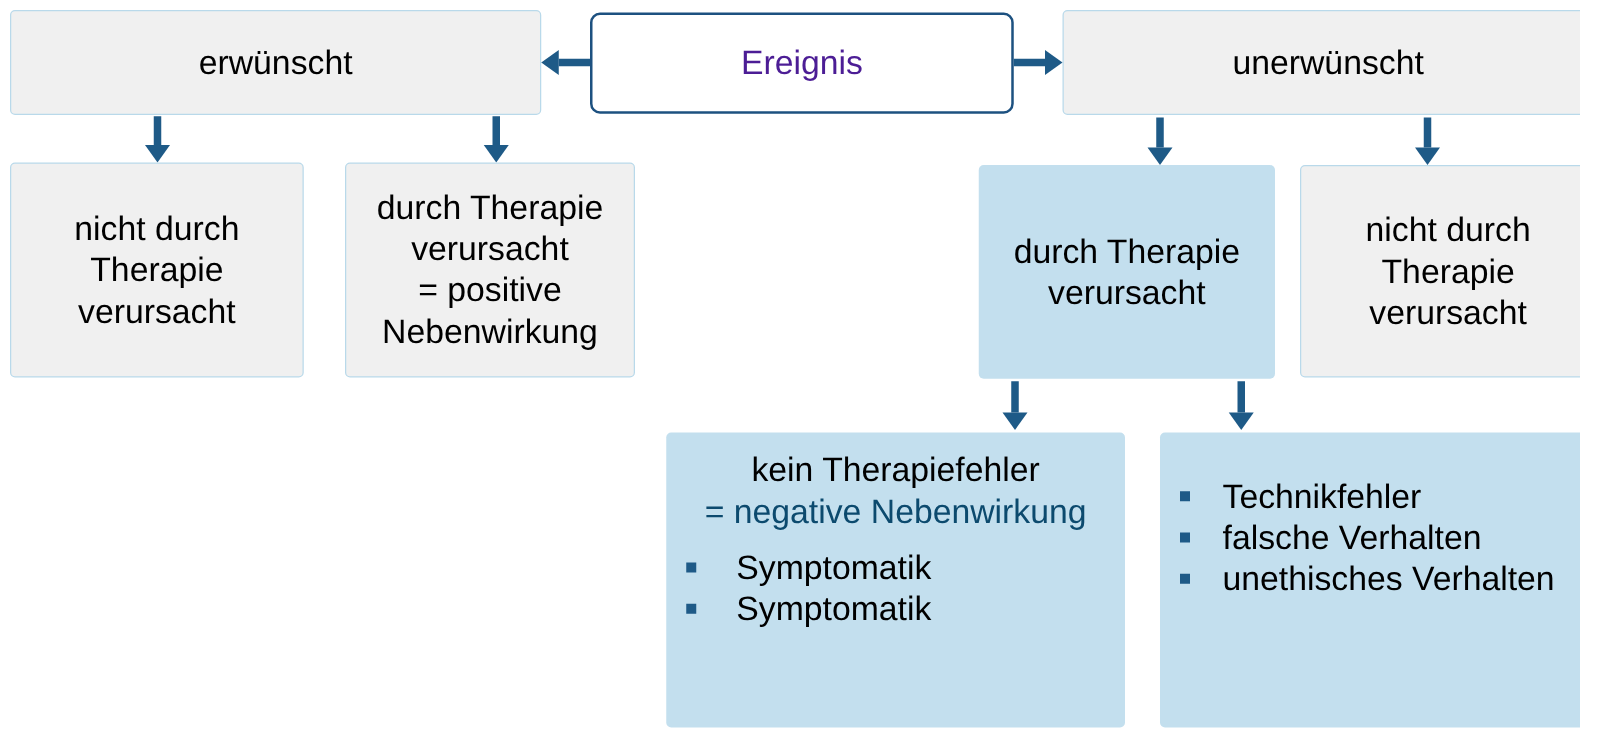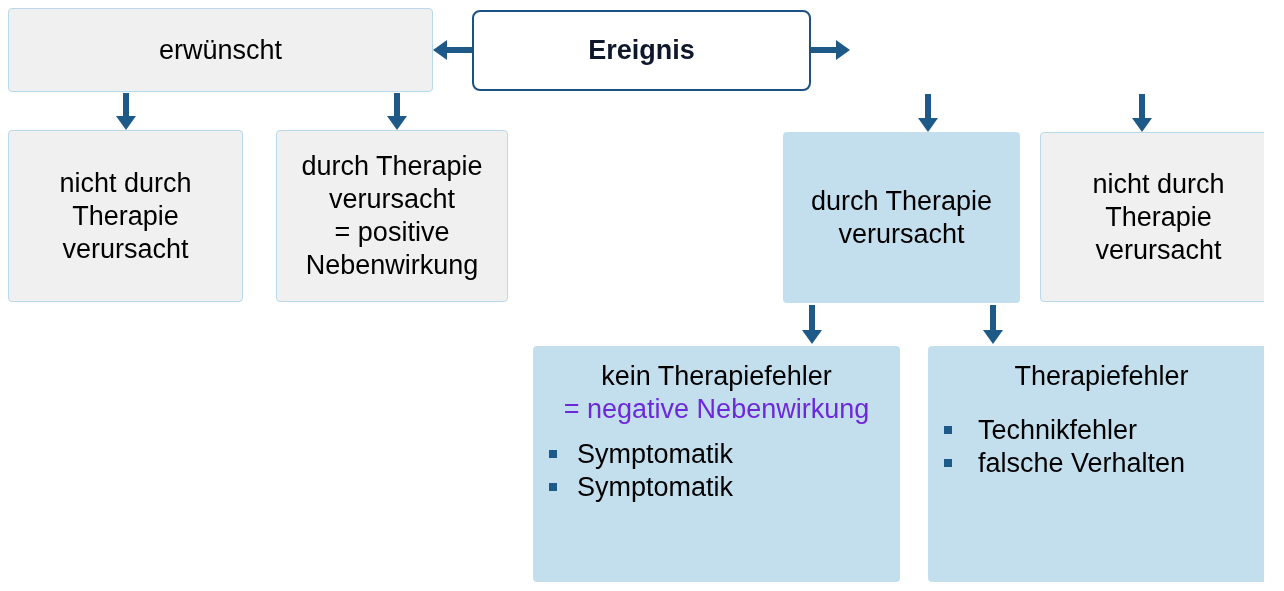--- a/index.html
+++ b/index.html
@@ -32,49 +32,49 @@
 
   .node.blue {
     background: #c3dfee;
     border-radius: 4px;
   }
 
   .node.root {
     background: #ffffff;
     border: 2px solid #1d5180;
     border-radius: 8px;
-    color: #0f172a;
-    font-weight: bold;
+    color: #4c1d95;
+    font-weight: normal;
   }
 
   .multiline { white-space: pre-line; }
 
   
   .content-box {
     position: absolute;
     background: #c3dfee;
     border-radius: 4px;
     padding-top: 14px;
   }
   .content-box .heading {
     text-align: center;
     color: #000000;
   }
-  .content-box .heading .sub { color: #6d28d9; }
+  .content-box .heading .sub { color: #0c4a6e; }
   .content-box ul {
     list-style: none;
     text-align: left;
   }
   .content-box ul.list-left  { margin-top: 12px; }
   .content-box ul.list-right { margin-top: 21px; }
   .content-box li {
     position: relative;
     line-height: 33px;
   }
-  .list-left  li { padding-left: 44px; }
+  .list-left  li { padding-left: 56px; }
   .list-right li { padding-left: 50px; }
   .content-box li::before {
     content: "";
     position: absolute;
     left: 16px;
     top: 12px;
     width: 8px;
     height: 8px;
     background: #1e5a87;
   }
@@ -144,20 +144,23 @@
 <div class="canvas">
 
   <div class="node gray" id="node-erwuenscht">
     <span>erwünscht</span>
   </div>
 
   <div class="node root" id="node-ereignis">
     <span>Ereignis</span>
   </div>
 
+  <div class="node gray" id="node-unerwuenscht">
+    <span>unerwünscht</span>
+  </div>
 
   <div class="arrow-h" id="arrow-root-left">
     <div class="head-left"></div>
     <div class="stem"></div>
   </div>
   <div class="arrow-h" id="arrow-root-right">
     <div class="stem"></div>
     <div class="head-right"></div>
   </div>
 
@@ -213,22 +216,20 @@
       <div>kein Therapiefehler</div>
       <div class="sub">= negative Nebenwirkung</div>
     </div>
     <ul class="list-left">
       <li>Symptomatik</li>
       <li>Symptomatik</li>
     </ul>
   </div>
 
   <div class="content-box" id="box-therapiefehler">
-    <div class="heading">
-      <div>Therapiefehler</div>
-    </div>
     <ul class="list-right">
       <li>Technikfehler</li>
       <li>falsche Verhalten</li>
+      <li>unethisches Verhalten</li>
     </ul>
   </div>
 
 </div>
 
 </body></html>

